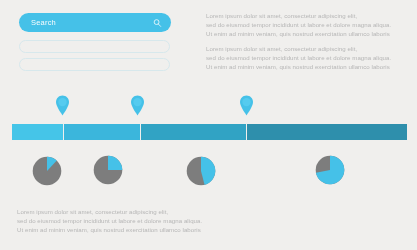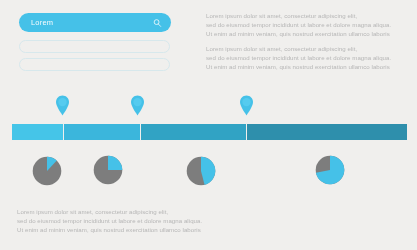--- a/index.html
+++ b/index.html
@@ -53,21 +53,21 @@
 
   
   .pie{position:absolute;width:30px;height:30px;}
 </style>
 </head>
 <body>
 
 <div class="stage">
 
   <div class="search-bar">
-    <span class="search-text">Lorem</span>
+    <span class="search-text">Search</span>
     <svg class="search-icon" viewBox="0 0 20 20">
       <circle cx="8" cy="8" r="5.4" fill="none" stroke="#ffffff" stroke-width="1.7"></circle>
       <line x1="12" y1="12.4" x2="17" y2="17.6" stroke="#ffffff" stroke-width="1.7" stroke-linecap="round"></line>
     </svg>
   </div>
 
   <div class="input-pill i1"></div>
   <div class="input-pill i2"></div>
 
   <div class="para p1">Lorem ipsum dolor sit amet, consectetur adipiscing elit,

